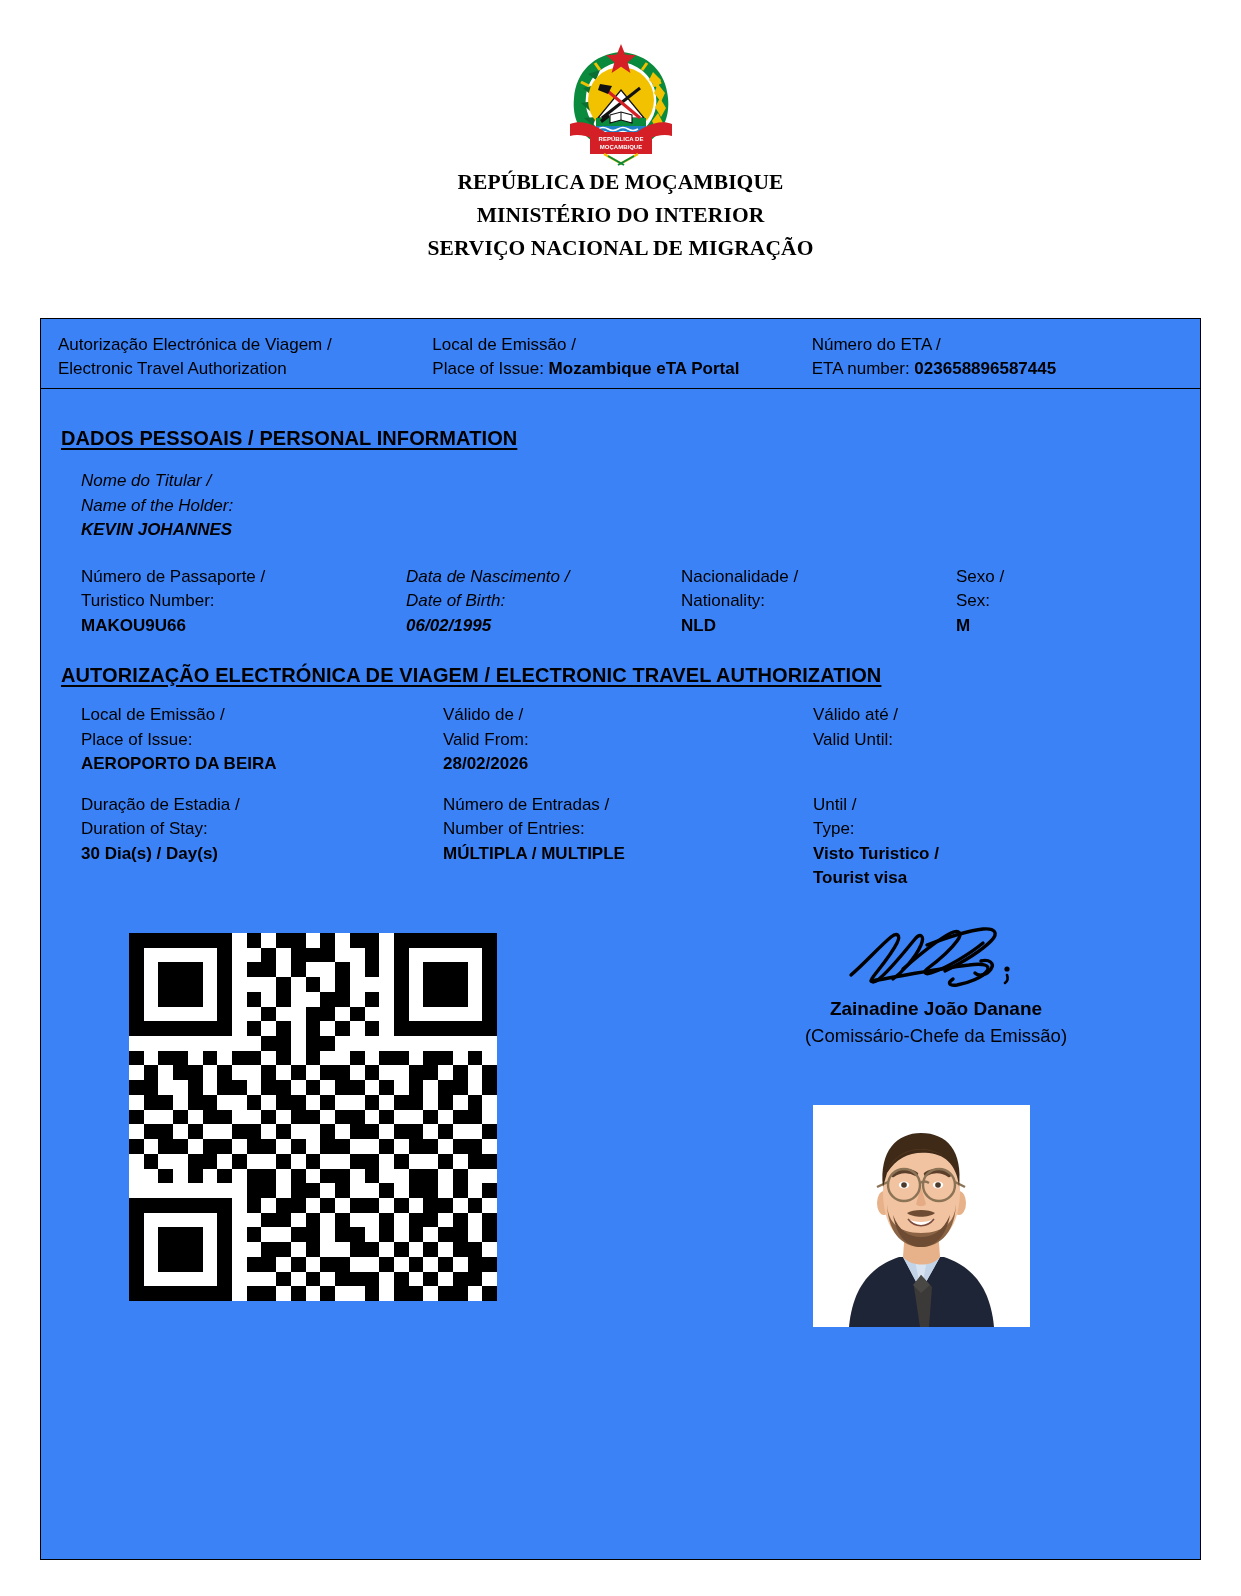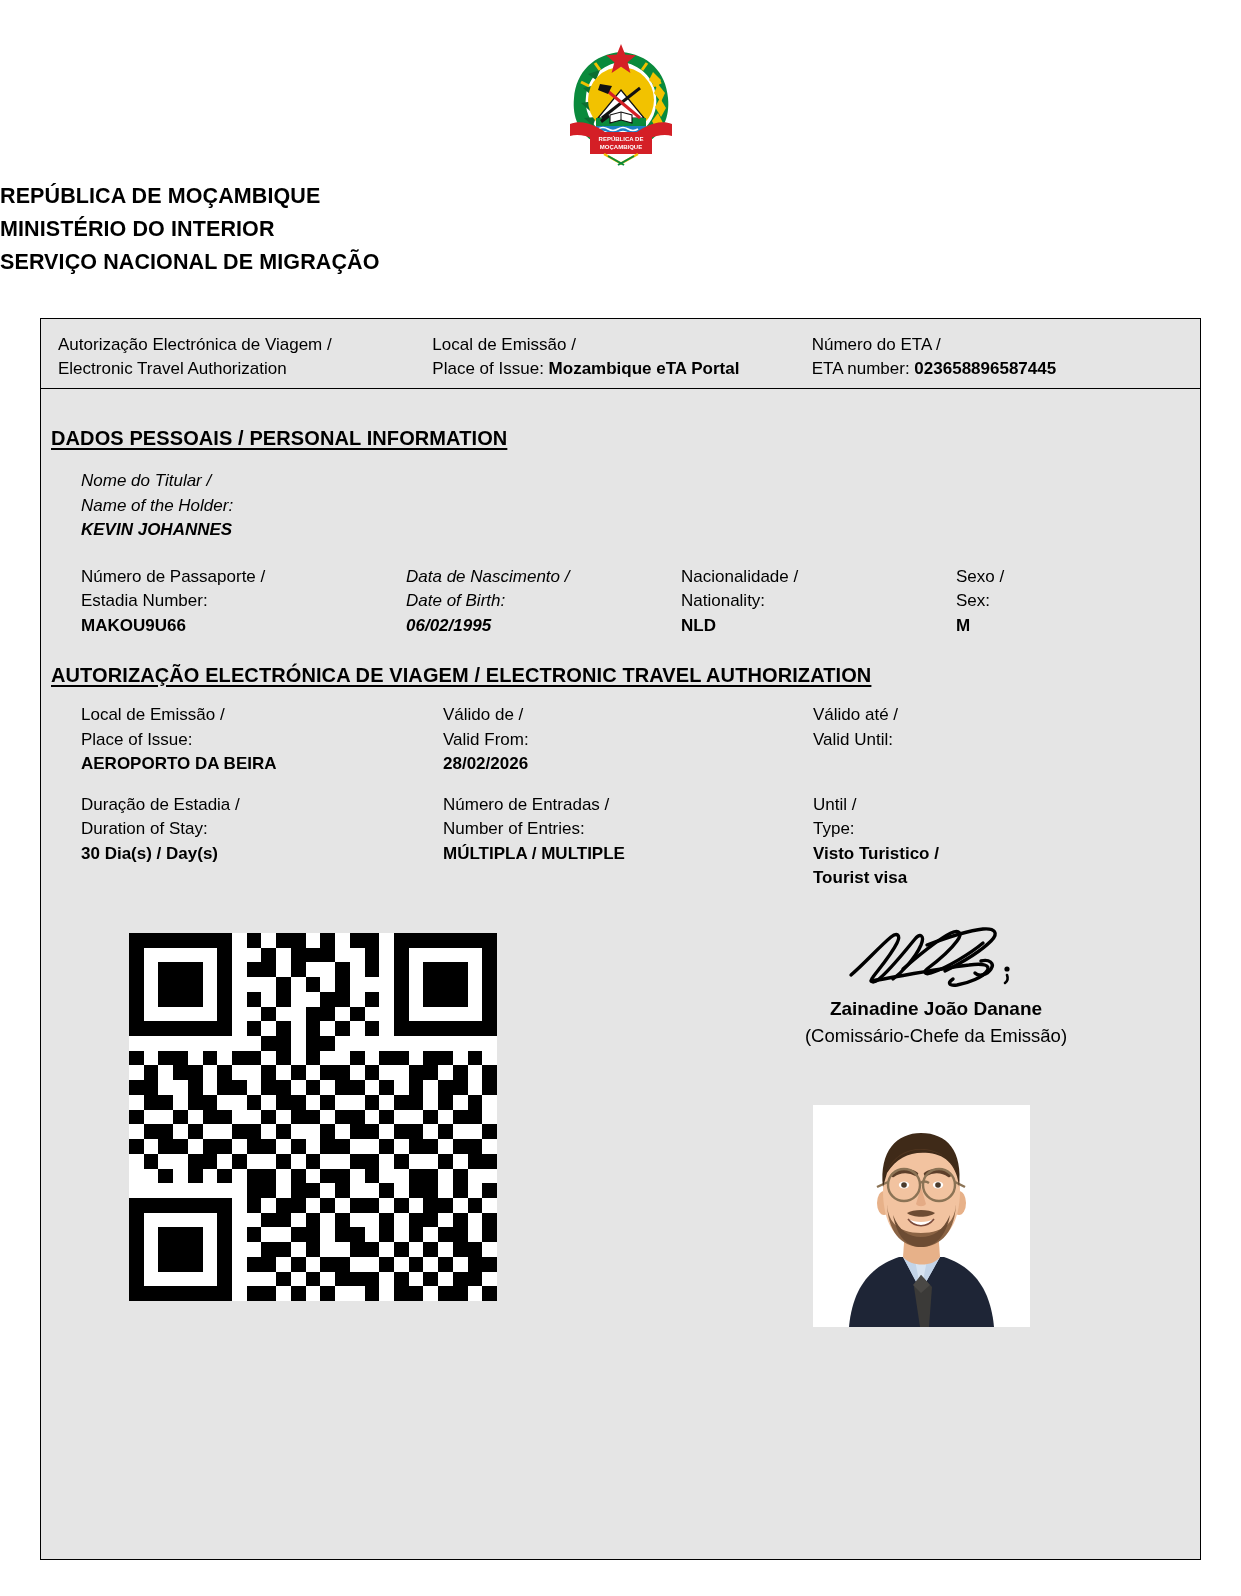--- a/index.html
+++ b/index.html
@@ -24,40 +24,41 @@
     padding-top: 36px;
   }
   .emblem {
     width: 122px;
     height: 130px;
     display: block;
   }
 
   
   .header-block {
-    text-align: left;
-    margin-top: 14px;
+    text-align: center;
+    margin-top: 0;
+    font-family: Liberation Serif, serif;
   }
   .header-line {
     font-size: 21.5px;
     font-weight: bold;
     letter-spacing: 0.1px;
     line-height: 33px;
   }
 
   
   .doc-frame {
     position: absolute;
     left: 40px;
     top: 318px;
     width: 1161px;
     height: 1242px;
     border: 1.6px solid #000;
     box-sizing: border-box;
-    background: #e5e5e5;
+    background: #3b82f6;
   }
 
   
   .top-strip {
     display: flex;
     border-bottom: 1.6px solid #000;
     box-sizing: border-box;
     padding: 14px 0 12px 0;
     height: 70px;
   }
@@ -73,21 +74,21 @@
 
   
   .doc-body {
     padding: 38px 0 0 0;
   }
   .section-title {
     font-size: 20px;
     font-weight: bold;
     text-decoration: underline;
     text-underline-offset: 3px;
-    margin-left: 10px;
+    margin-left: 20px;
     letter-spacing: 0.1px;
   }
   .section-title.eta {
     margin-top: 26px;
   }
 
   .field-group {
     margin-left: 40px;
     margin-top: 19px;
     font-style: italic;
@@ -282,21 +283,21 @@
 
     <div class="field-group">
       <div class="lbl">Nome do Titular /</div>
       <div class="lbl">Name of the Holder:</div>
       <div class="val">KEVIN JOHANNES</div>
     </div>
 
     <div class="row">
       <div class="col-a">
         <div class="lbl">Número de Passaporte /</div>
-        <div class="lbl">Estadia Number:</div>
+        <div class="lbl">Turistico Number:</div>
         <div class="val">MAKOU9U66</div>
       </div>
       <div class="col-b">
         <div class="lbl">Data de Nascimento /</div>
         <div class="lbl">Date of Birth:</div>
         <div class="val">06/02/1995</div>
       </div>
       <div class="col-c">
         <div class="lbl">Nacionalidade /</div>
         <div class="lbl">Nationality:</div>

